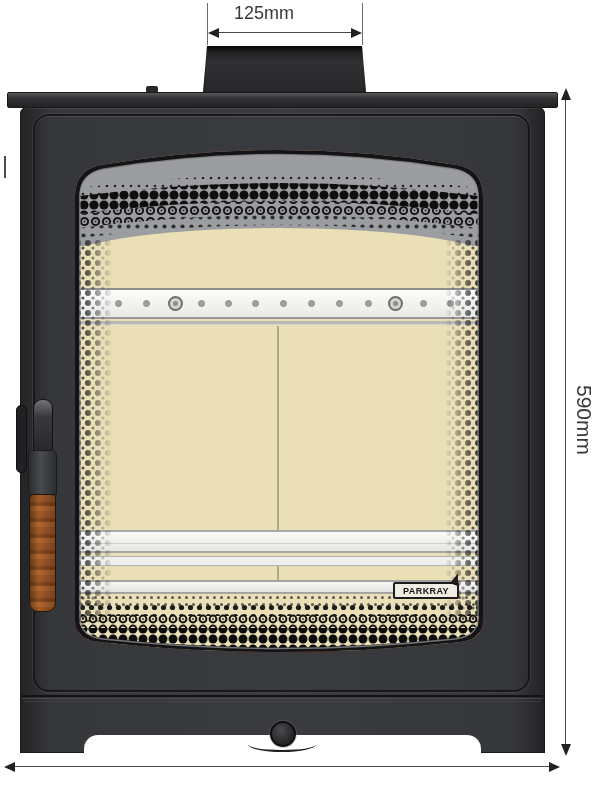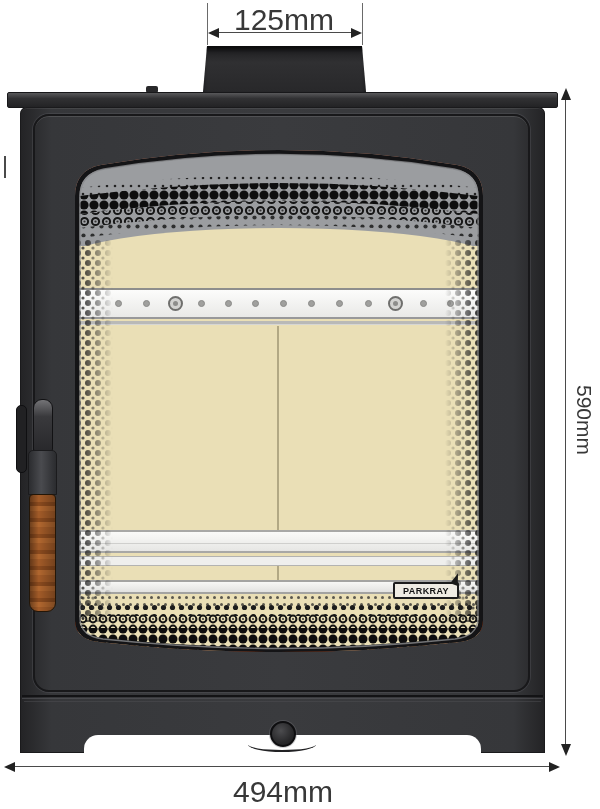--- a/index.html
+++ b/index.html
@@ -1,21 +1,21 @@
 <!DOCTYPE html>
 <html><head>
 <meta charset="utf-8">
 <style>
   html,body{margin:0;padding:0;background:#ffffff;}
   .canvas{
     position:relative;width:600px;height:809px;background:#ffffff;overflow:hidden;
     font-family:"Liberation Sans", sans-serif;
   }
   
-  .dim-label{position:absolute;font-size:30px;color:#383838;text-align:center;}
+  .dim-label{position:absolute;font-size:18px;color:#383838;text-align:left;}
   .dim-vlabel{position:absolute;font-size:21px;color:#383838;writing-mode:vertical-rl;}
   .dline-h{position:absolute;height:0;border-top:1.6px solid #4a4a4a;}
   .dline-v{position:absolute;width:0;border-left:1.6px solid #4a4a4a;}
   .ext-v{position:absolute;width:0;border-left:1.3px solid #6a6a6a;}
   .ah{position:absolute;width:0;height:0;border-style:solid;}
   .ah-left {border-width:5px 11px 5px 0;border-color:transparent #222 transparent transparent;}
   .ah-right{border-width:5px 0 5px 11px;border-color:transparent transparent transparent #222;}
   .ah-up   {border-width:0 5px 12px 5px;border-color:transparent transparent #222 transparent;}
   .ah-down {border-width:12px 5px 0 5px;border-color:#222 transparent transparent transparent;}
   
@@ -141,21 +141,20 @@
   <div class="dim-label" style="left:234px;top:3px;width:100px;">125mm</div>
 
   <div class="dline-v" style="left:565px;top:96px;height:650px;"></div>
   <div class="ah ah-up" style="left:561px;top:88px;"></div>
   <div class="ah ah-down" style="left:561px;top:744px;"></div>
   <div class="dim-vlabel" style="left:572px;top:385px;height:90px;">590mm</div>
 
   <div class="dline-h" style="left:9px;top:766px;width:546px;"></div>
   <div class="ah ah-left" style="left:4px;top:762px;"></div>
   <div class="ah ah-right" style="left:549px;top:762px;"></div>
-  <div class="dim-label" style="left:233px;top:775px;width:100px;">494mm</div>
 
   <div class="flue"></div>
   <div class="plate-notch"></div>
   <div class="top-plate"></div>
   <div class="stray-mark"></div>
 
   <div class="body">
     <div class="door-outline"></div>
     <div class="door-seam-dark"></div>
     <div class="door-seam-light"></div>

